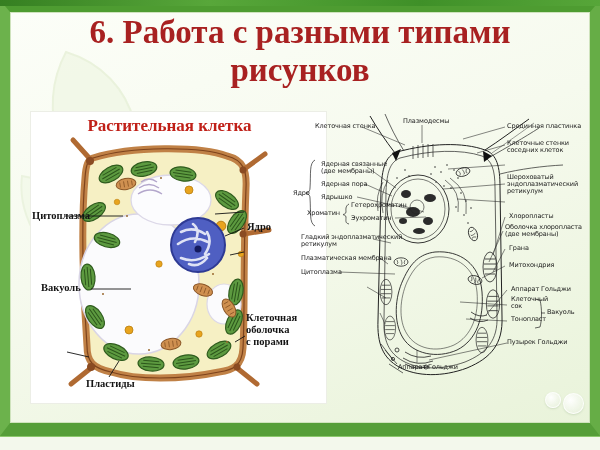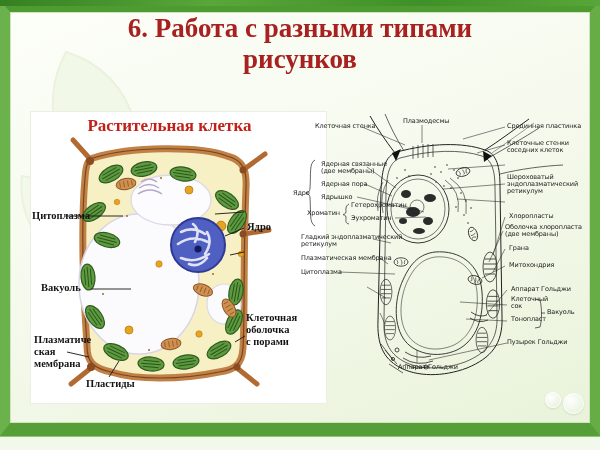--- a/index.html
+++ b/index.html
@@ -12,21 +12,21 @@
          border-top-color:#4e9c31;border-left-color:#6cb24c;border-right-color:#66ad46;border-bottom-color:#559e38;
          box-shadow:inset 0 0 0 1px #cfe3bd, 0 0 0 1px #8cc86d;}
   .top-strip{position:absolute;left:0;top:0;width:600px;height:6px;z-index:7;
              background:linear-gradient(90deg,#357f21,#58a73a 35%,#3f9028 70%,#57a639);}
   .watermark{position:absolute;left:7px;top:428px;z-index:8;font-size:13px;color:#6d28d9;letter-spacing:.3px;margin-top:32px;}
   .bubble{position:absolute;border-radius:50%;z-index:3;
           background:radial-gradient(circle at 35% 32%, rgba(255,255,255,.95), rgba(215,228,205,.25));
           border:1px solid rgba(255,255,255,.8);box-shadow:0 1px 2px rgba(120,150,110,.25);}
   .leaf-decor{position:absolute;left:4px;top:34px;z-index:1;opacity:.6;}
   .page-title{position:absolute;left:60px;top:13px;width:480px;z-index:2;text-align:center;
-              font-family:"Liberation Serif",serif;font-weight:700;font-size:27px;line-height:1.16;
+              font-family:"Liberation Serif",serif;font-weight:700;font-size:33px;line-height:1.16;
               color:#a82121;white-space:pre-line;}
   .left-figure{position:absolute;left:31px;top:112px;width:277px;height:291px;z-index:2;
                background:#ffffff;box-shadow:0 0 0 1px #eceee6;padding-left:18px;}
   .lf-title{position:absolute;left:0;top:4px;width:277px;text-align:center;
             font-family:"Liberation Serif",serif;font-weight:700;font-size:17px;color:#c02018;}
   .lfl{position:absolute;white-space:pre-line;font-family:"Liberation Serif",serif;
        font-size:10.5px;font-weight:600;line-height:1.12;color:#141414;}
   .right-figure{position:absolute;left:285px;top:112px;width:313px;height:290px;z-index:2;}
   .rfl{position:absolute;white-space:pre-line;font-size:6.5px;line-height:1.1;color:#1b1b1b;
        font-family:"DejaVu Sans",sans-serif;letter-spacing:-0.1px;}
@@ -151,23 +151,20 @@
         <line x1="60" y1="177" x2="100" y2="177"></line>
         <line x1="36" y1="240" x2="58" y2="245"></line>
         <line x1="214" y1="224" x2="204" y2="230"></line>
         <line x1="78" y1="265" x2="88" y2="249"></line>
       </g>
     </svg>
 
     <div class="lfl" style="left:1px;top:98px">Цитоплазма</div>
     <div class="lfl" style="left:216px;top:109px">Ядро</div>
     <div class="lfl" style="left:10px;top:170px">Вакуоль</div>
-    <div class="lfl" style="left:3px;top:222px">Плазматиче
-ская
-мембрана</div>
     <div class="lfl" style="left:215px;top:200px">Клеточная
 оболочка
 с порами</div>
     <div class="lfl" style="left:55px;top:266px;font-weight:700">Пластиды</div>
   </div>
 
   <div class="right-figure">
     <svg class="abs" width="313" height="290" viewBox="0 0 313 290">
       <defs>
         <g id="chl2" fill="none" stroke="#222" stroke-width=".8">

